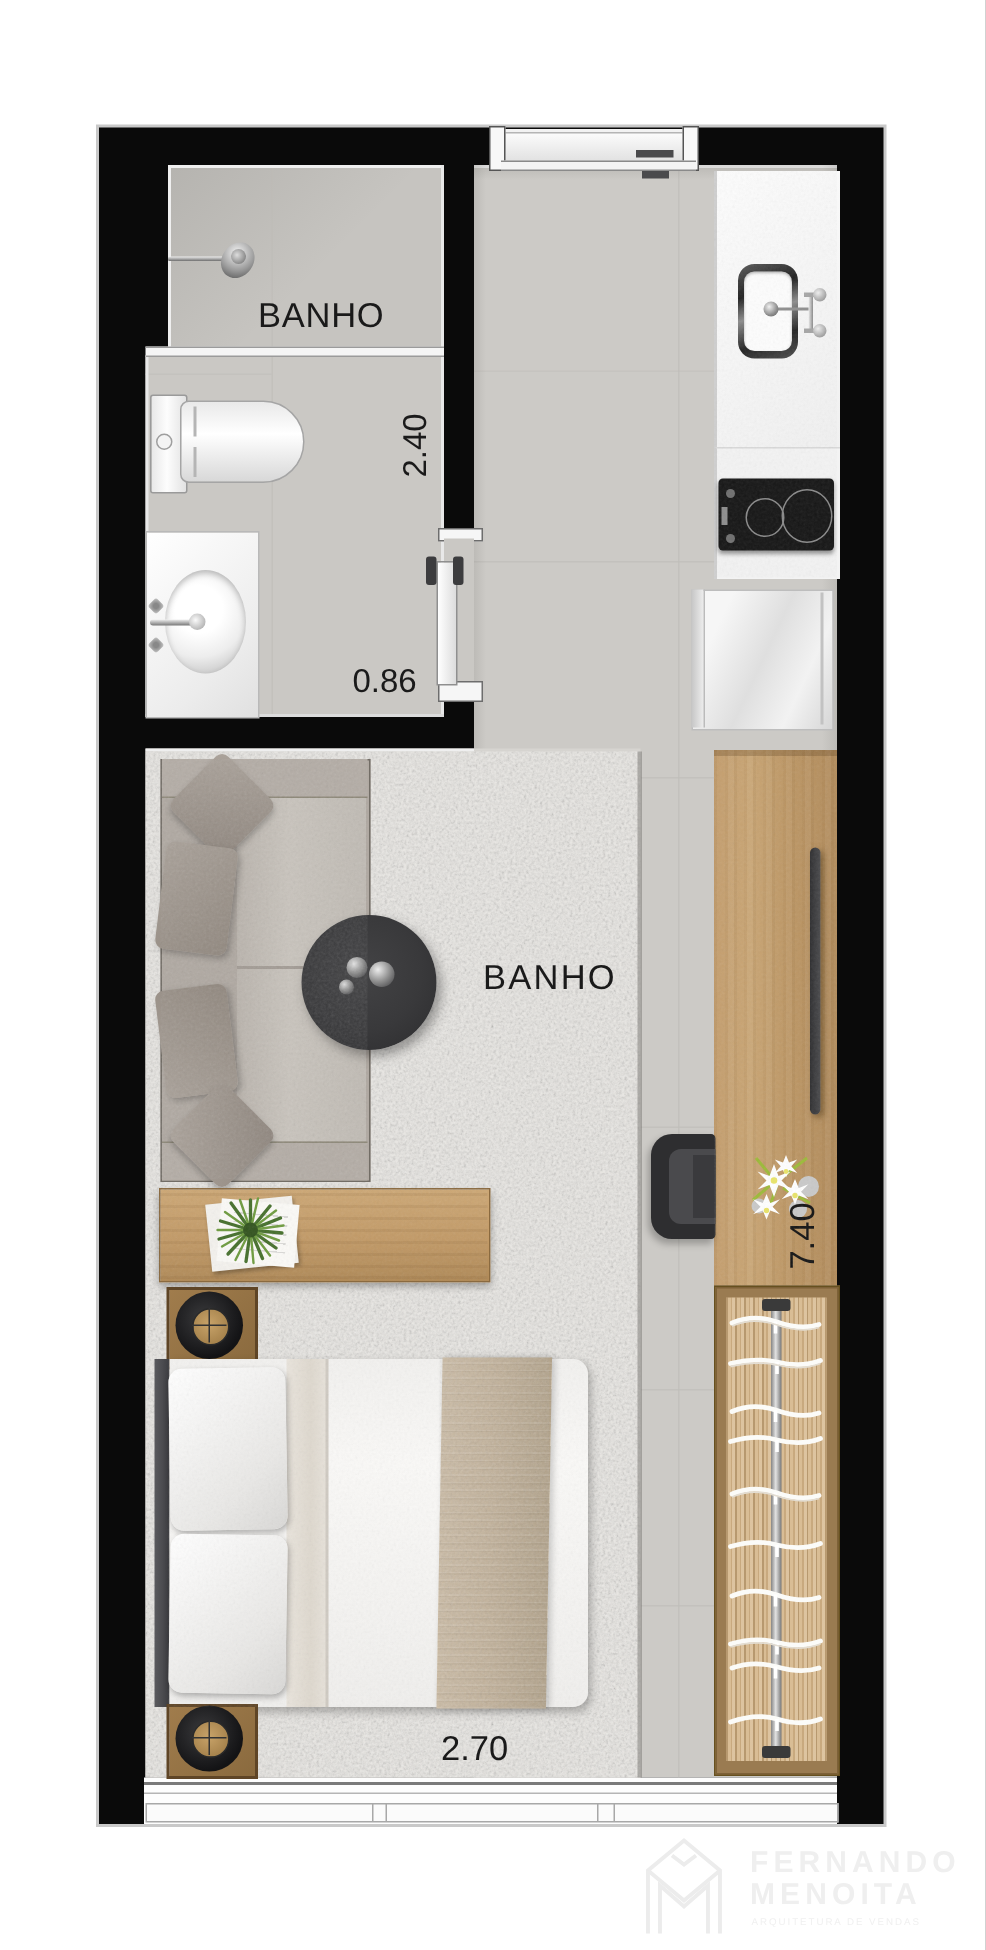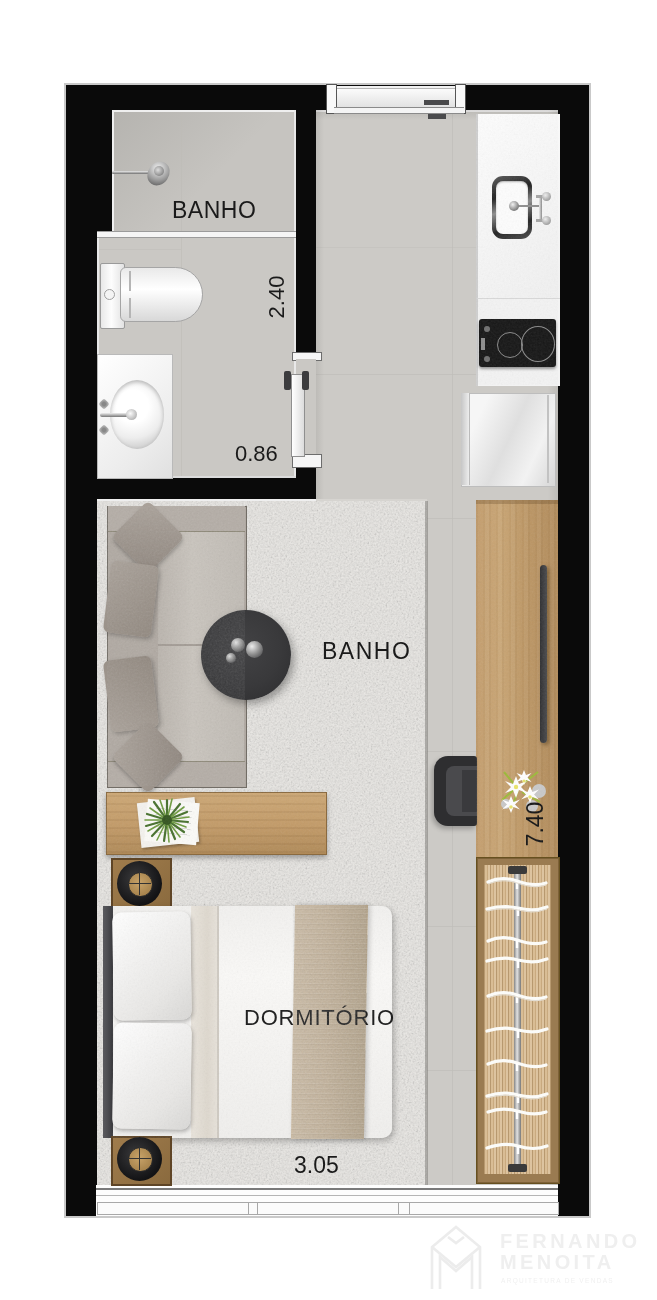--- a/index.html
+++ b/index.html
@@ -277,29 +277,28 @@
 <div class="abs" style="left:113px;top:906px;width:279px;height:232px;background:linear-gradient(180deg,#f2f1ef,#faf9f7 30%,#f0efed);border-radius:0 10px 10px 0;box-shadow:2px 3px 6px rgba(0,0,0,.25);"></div>
 <div class="abs" style="left:191px;top:906px;width:27px;height:232px;background:linear-gradient(90deg,#e9e4dc,#ded8ce 60%,#e7e2da);"></div>
 <div class="abs" style="left:217px;top:906px;width:2px;height:232px;background:#cfcac2;"></div>
 
 <div class="abs" style="left:113px;top:912px;width:78px;height:108px;background:linear-gradient(135deg,#ffffff,#e9e8e6 70%,#d9d8d6);border-radius:9px;box-shadow:1px 2px 4px rgba(0,0,0,.3);transform:rotate(-1deg);"></div>
 <div class="abs" style="left:113px;top:1023px;width:78px;height:106px;background:linear-gradient(135deg,#ffffff,#e9e8e6 70%,#d9d8d6);border-radius:9px;box-shadow:1px 2px 4px rgba(0,0,0,.3);transform:rotate(1deg);"></div>
 
 <div class="abs" style="left:293px;top:905px;width:73px;height:234px;background:linear-gradient(90deg,#cbbba4,#c3b29a 45%,#b2a289);box-shadow:2px 0 5px rgba(0,0,0,.2);transform:skewX(-1deg);"></div>
 <div class="abs" style="left:293px;top:905px;width:73px;height:234px;background:repeating-linear-gradient(0deg,rgba(255,255,255,.09) 0 1px,rgba(0,0,0,0) 1px 4px,rgba(90,75,55,.06) 4px 5px);transform:skewX(-1deg);"></div>
 
-<div class="txt" style="left:244px;top:1005px;font-size:22px;letter-spacing:.8px;color:#1a1a1a;">DORMITÓRIO</div>
 
 <div class="abs" style="left:111px;top:1136px;width:57px;height:46px;background:linear-gradient(135deg,#a07c4c,#8a6a3e);border:2px solid #5f4526;"></div>
 <div class="abs" style="left:117px;top:1137px;width:45px;height:44px;border-radius:50%;background:radial-gradient(circle at 42% 40%,#3a3a3c,#131315 70%);"></div>
 <div class="abs" style="left:128px;top:1147px;width:23px;height:23px;border-radius:50%;background:radial-gradient(circle at 45% 42%,#c8a369,#9a7742);border:1px solid #2a2a2a;"></div>
 <div class="abs" style="left:139px;top:1147px;width:1px;height:23px;background:#333;"></div>
 <div class="abs" style="left:128px;top:1158px;width:23px;height:1px;background:#333;"></div>
 
-<div class="txt" style="left:294px;top:1152px;font-size:23px;color:#1a1a1a;">3.05</div>
+<div class="txt" style="left:294px;top:1152px;font-size:23px;color:#1a1a1a;">2.70</div>
 
 <svg class="abs" style="left:107px;top:506px;" width="138" height="280">
       <rect width="138" height="280" filter="url(#rugn)" opacity="0.16"></rect>
     </svg>
 <svg class="abs" style="left:112px;top:906px;" width="280" height="232">
       <rect width="280" height="232" filter="url(#rugn)" opacity="0.10"></rect>
     </svg>
 <svg class="abs" style="left:293px;top:905px;" width="73" height="234">
       <rect width="73" height="234" filter="url(#rugn)" opacity="0.22"></rect>
     </svg>

